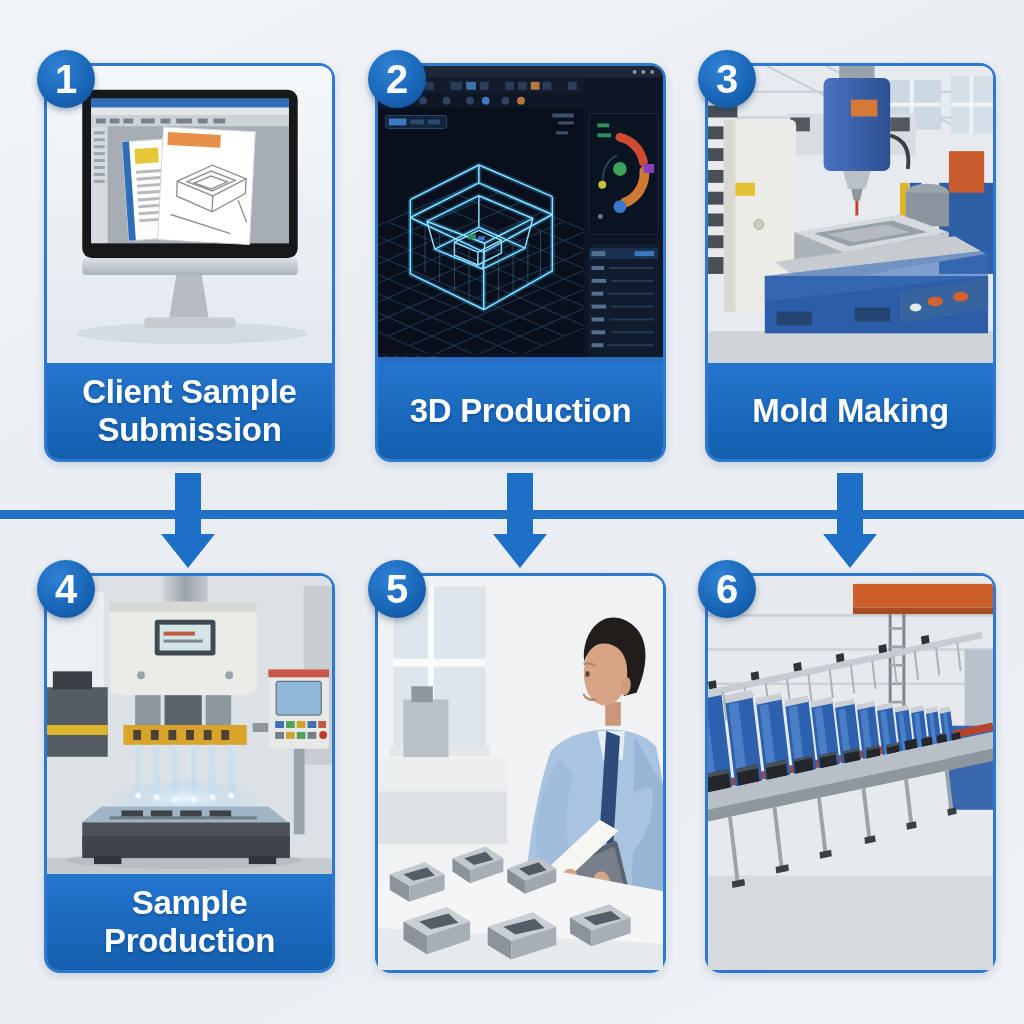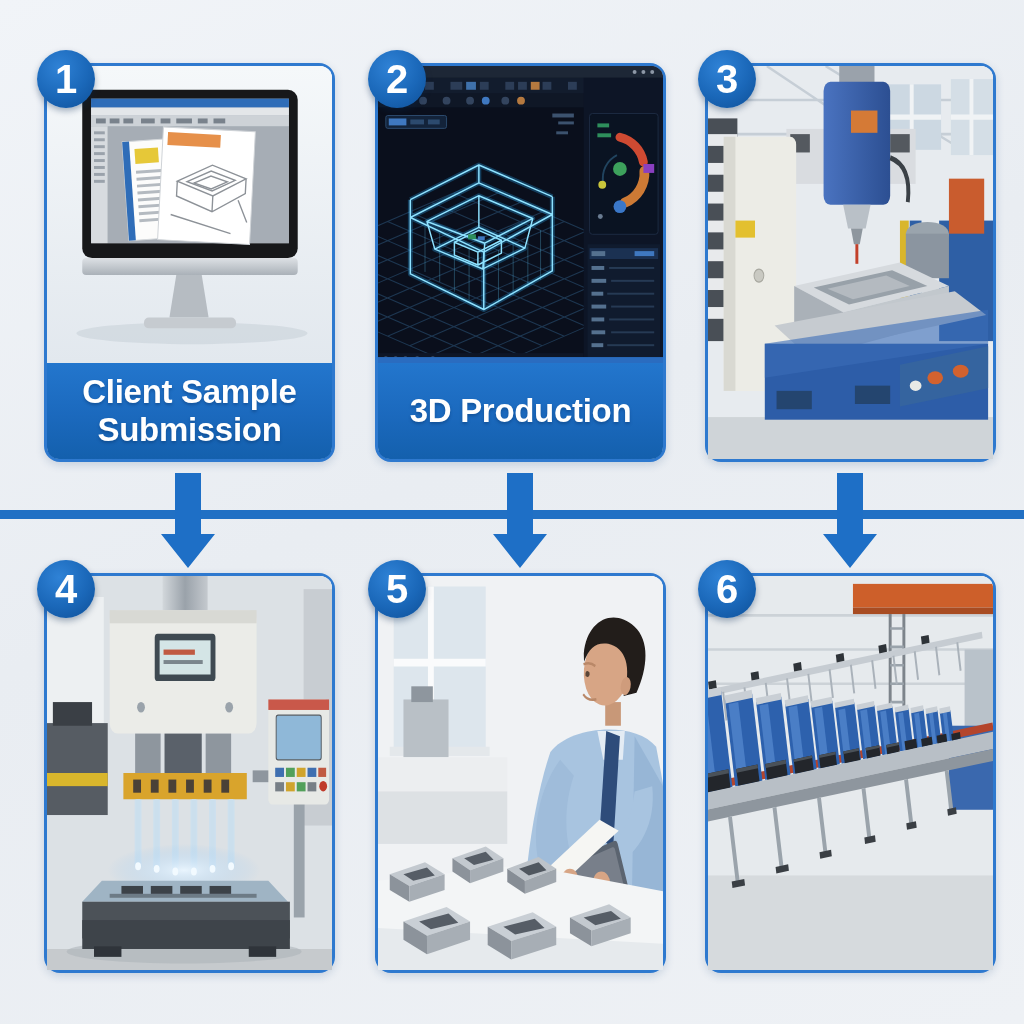--- a/index.html
+++ b/index.html
@@ -328,20 +328,23 @@
           <polygon points="58,212 286,186 286,212 58,238" fill="#3a6cb8" opacity=".6"></polygon>
           <polygon points="196,228 286,214 286,246 196,260" fill="#35649f"></polygon>
           <ellipse cx="232" cy="238" rx="8" ry="5" fill="#d2622f"></ellipse>
           <ellipse cx="258" cy="233" rx="8" ry="5" fill="#d2622f"></ellipse>
           <ellipse cx="212" cy="244" rx="6" ry="4" fill="#e8eae6"></ellipse>
           <rect x="70" y="248" width="36" height="14" fill="#24456f"></rect>
           <rect x="150" y="244" width="36" height="14" fill="#24456f"></rect>
         </g>
       </svg>
     </div>
+    <div class="label">
+        <span>Mold Making</span>
+      </div>
   </section>
 
   <section class="card r2 c1">
     <div class="badge">4</div>
     <div class="photo">
       <svg viewBox="0 0 291 300" preserveAspectRatio="none">
         <defs>
           <linearGradient id="s4sil" x1="0" y1="0" x2="1" y2="0">
             <stop offset="0" stop-color="#d2d7db"></stop>
               <stop offset=".5" stop-color="#9aa2aa"></stop>
@@ -430,20 +433,23 @@
           <g>
               <rect x="233" y="157" width="9" height="7" fill="#777f86"></rect>
               <rect x="244" y="157" width="9" height="7" fill="#d0a42c"></rect>
             <rect x="255" y="157" width="9" height="7" fill="#52a05a"></rect>
               <rect x="266" y="157" width="9" height="7" fill="#777f86"></rect>
             </g>
           <circle cx="282" cy="160" r="4" fill="#c03a2a"></circle>
         </g>
       </svg>
     </div>
+    <div class="label">
+        <span>Sample Production</span>
+      </div>
   </section>
 
   <section class="card r2 c2">
     <div class="badge">5</div>
     <div class="photo">
       <svg viewBox="0 0 291 300" preserveAspectRatio="none">
         <rect width="291" height="300" fill="#f0f2f4"></rect>
         <g>
           <rect x="16" y="8" width="94" height="124" fill="#dde6ed"></rect>
           <path d="M16,66 H110 M54,8 V132" stroke="#fafbfc" stroke-width="6"></path>

